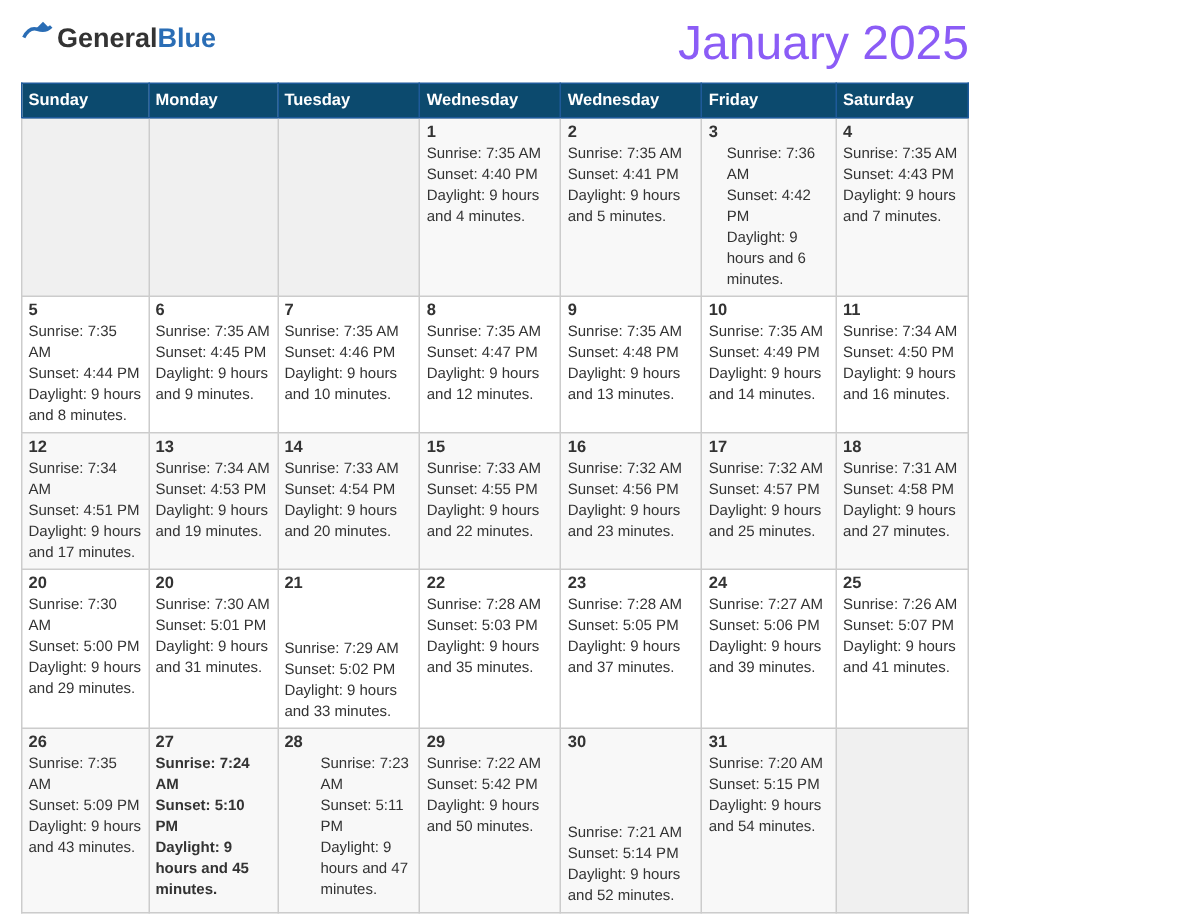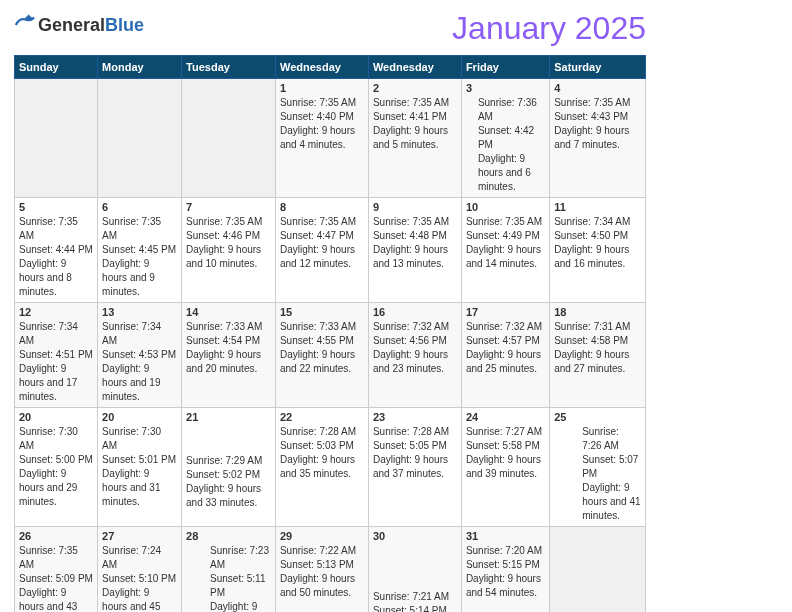--- a/index.html
+++ b/index.html
@@ -272,53 +272,53 @@
           </td>
           <td>
             <span class="day-num">23</span>
             <div class="day-info" style="white-space: pre-line;">Sunrise: 7:28 AM
 Sunset: 5:05 PM
 Daylight: 9 hours and 37 minutes.</div>
           </td>
           <td>
             <span class="day-num">24</span>
             <div class="day-info" style="white-space: pre-line;">Sunrise: 7:27 AM
-Sunset: 5:58 PM
+Sunset: 5:06 PM
 Daylight: 9 hours and 39 minutes.</div>
           </td>
           <td>
             <span class="day-num">25</span>
-            <div class="day-info" style="white-space: pre-line; margin-left: 28px;">Sunrise: 7:26 AM
+            <div class="day-info" style="white-space: pre-line;">Sunrise: 7:26 AM
 Sunset: 5:07 PM
 Daylight: 9 hours and 41 minutes.</div>
           </td>
         </tr>
         <tr>
           <td>
             <span class="day-num">26</span>
             <div class="day-info" style="white-space: pre-line;">Sunrise: 7:35 AM
 Sunset: 5:09 PM
 Daylight: 9 hours and 43 minutes.</div>
           </td>
           <td>
             <span class="day-num">27</span>
-            <div class="day-info" style="white-space: pre-line;">Sunrise: 7:24 AM
+            <div class="day-info" style="white-space: pre-line; font-weight: bold;">Sunrise: 7:24 AM
 Sunset: 5:10 PM
 Daylight: 9 hours and 45 minutes.</div>
           </td>
           <td>
             <span class="day-num">28</span>
             <div class="day-info" style="white-space: pre-line; margin-left: 24px;">Sunrise: 7:23 AM
 Sunset: 5:11 PM
 Daylight: 9 hours and 47 minutes.</div>
           </td>
           <td>
             <span class="day-num">29</span>
             <div class="day-info" style="white-space: pre-line;">Sunrise: 7:22 AM
-Sunset: 5:13 PM
+Sunset: 5:42 PM
 Daylight: 9 hours and 50 minutes.</div>
           </td>
           <td>
             <span class="day-num">30</span>
             <div class="day-info" style="white-space: pre-line; margin-top: 48px;">Sunrise: 7:21 AM
 Sunset: 5:14 PM
 Daylight: 9 hours and 52 minutes.</div>
           </td>
           <td>
             <span class="day-num">31</span>

